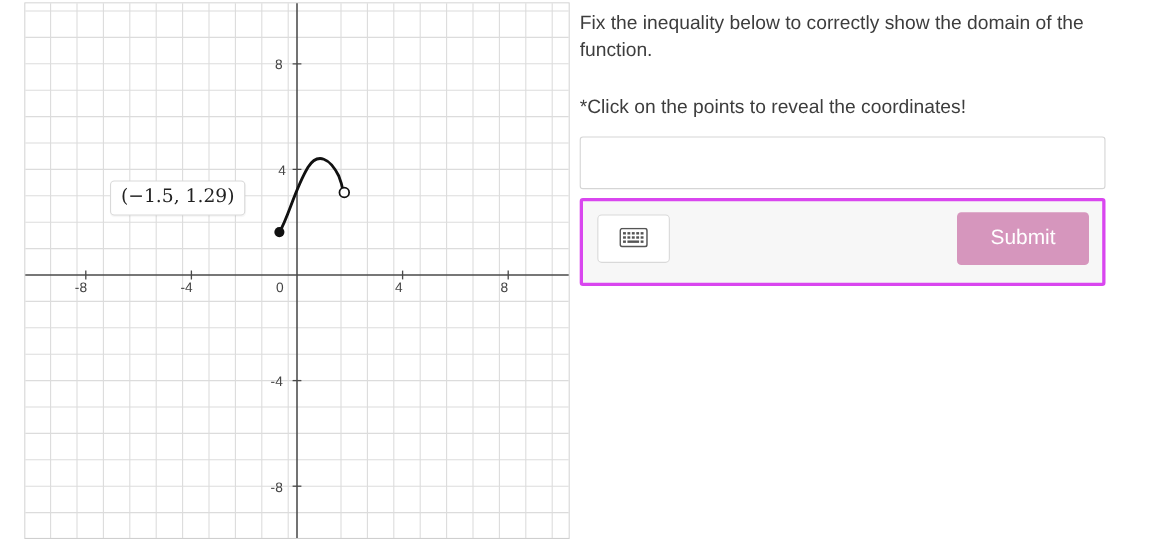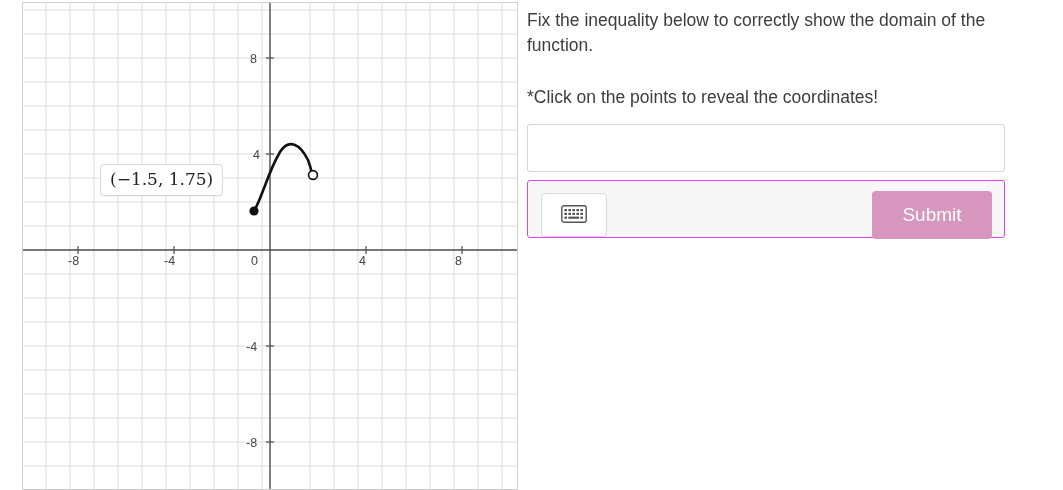--- a/index.html
+++ b/index.html
@@ -81,23 +81,23 @@
     font-size: 17px;
     padding: 0 10px;
     color: #333;
     outline: none;
   }
   #answer-toolbar {
     position: absolute;
     left: 0;
     top: 180px;
     width: 478px;
-    height: 58px;
+    height: 80px;
     background: #f7f7f7;
-    border: 1px solid #d946ef;
+    border: 3px solid #d946ef;
     border-radius: 3px;
     box-sizing: border-box;
   }
   #keyboard-button {
     position: absolute;
     left: 13px;
     top: 12px;
     width: 66px;
     height: 44px;
     background: #ffffff;
@@ -201,21 +201,21 @@
       <text x="229" y="263">0</text>
       <text x="337" y="263">4</text>
       <text x="433" y="263">8</text>
       <text x="228" y="61">8</text>
       <text x="231" y="157">4</text>
       <text x="224" y="349">-4</text>
       <text x="224" y="445">-8</text>
     </g>
   </svg>
 
-  <div class="coord-label" id="coord-label-1">(−1.5, 1.75)</div>
+  <div class="coord-label" id="coord-label-1">(−1.5, 1.29)</div>
 </div>
 
 <div id="question-panel">
   <p class="q-text" id="prompt-line2">*Click on the points to reveal the coordinates!</p>
 
   <p class="q-text" id="prompt-line1">Fix the inequality below to correctly show the domain of the function.</p>
 
   <input id="answer-input" type="text" placeholder="" style="">
 
   <div id="answer-toolbar">

